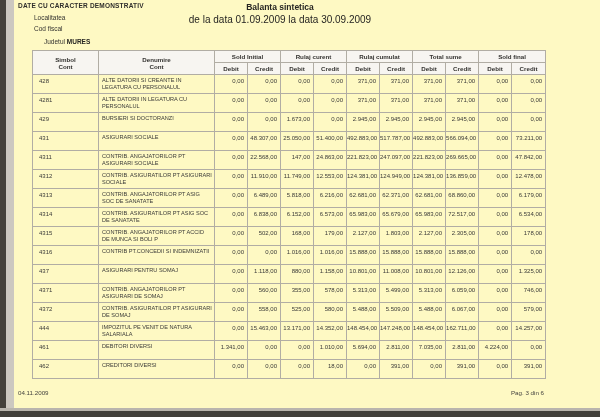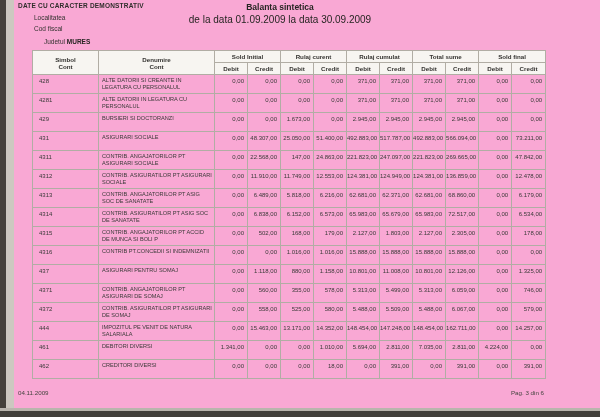--- a/index.html
+++ b/index.html
@@ -1,18 +1,18 @@
 <!DOCTYPE html>
 <html><head>
 <meta charset="utf-8">
 <style>
   html,body{margin:0;padding:0;}
   .page{
     position:relative;width:600px;height:417px;overflow:hidden;
-    background:#f9a8d4;
+    background:#fef9c3;
     font-family:"Liberation Sans",sans-serif;
     color:#3a3a38;
   }
   
   .edge-left-dark{position:absolute;left:0;top:0;bottom:0;width:6px;background:#45423c;}
   .edge-left-light{position:absolute;left:6px;top:0;bottom:0;width:8px;background:#ccc8c0;}
   .edge-bottom-light{position:absolute;left:0;right:0;bottom:6px;height:3px;background:#b9b5ad;}
   .edge-bottom-dark{position:absolute;left:0;right:0;bottom:0;height:6px;background:#42403b;}
 
   

